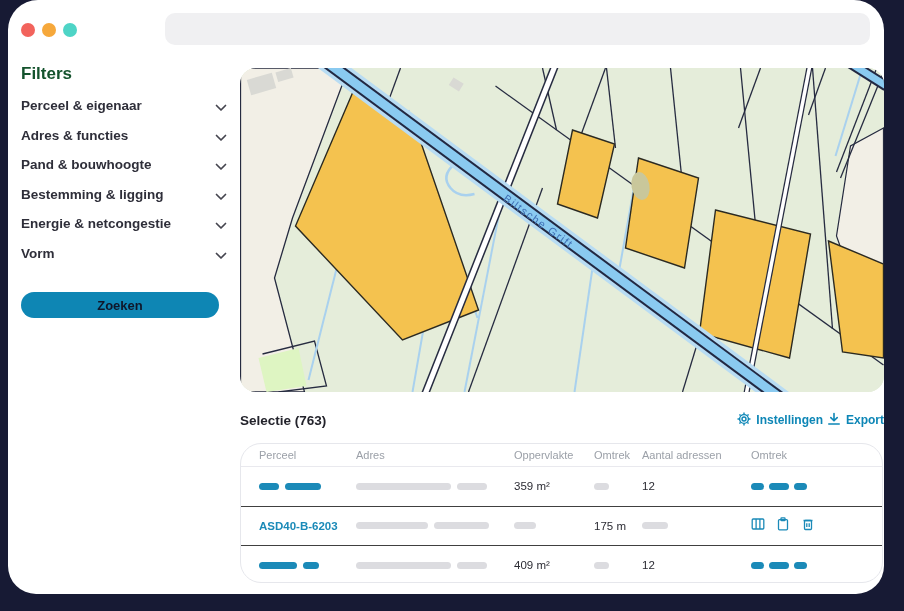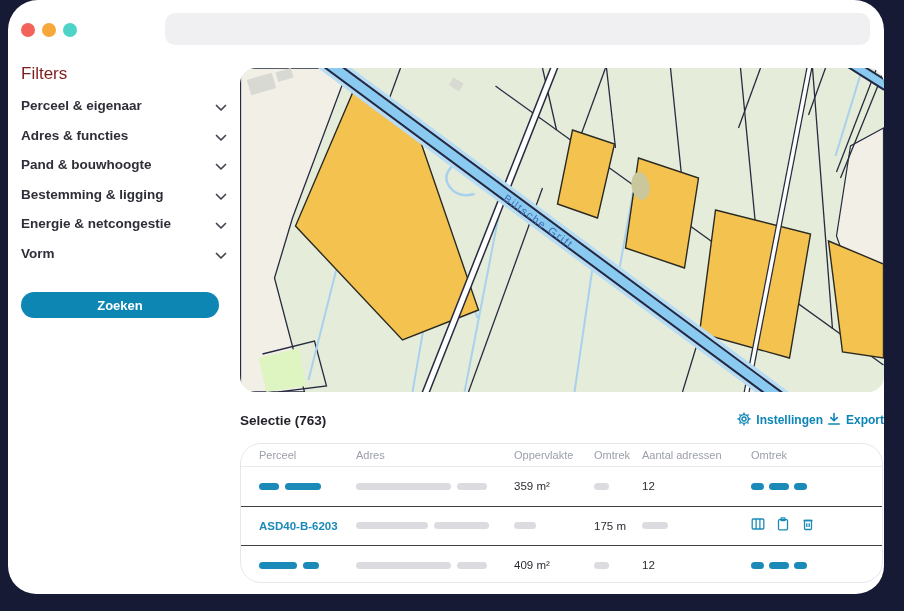--- a/index.html
+++ b/index.html
@@ -10,27 +10,27 @@
     -webkit-font-smoothing:antialiased;
   }
   .window{
     position:absolute;left:8px;top:0;width:876px;height:594px;
     background:#ffffff;border-radius:30px 30px 28px 28px;overflow:hidden;
   }
   
   .dot{position:absolute;top:23px;width:14px;height:14px;border-radius:50%;}
   .addressbar{position:absolute;left:157px;top:13px;right:14px;height:32px;background:#f0f0f2;border-radius:10px;}
   
-  .sb-title{position:absolute;left:13px;top:64px;font-size:17px;font-weight:normal;color:#7f1d1d;}
+  .sb-title{position:absolute;left:13px;top:64px;font-size:17px;font-weight:bold;color:#14532d;}
   .sb-items{position:absolute;left:13px;top:98px;width:206px;}
   .sb-item{height:29.5px;display:flex;align-items:flex-start;justify-content:space-between;cursor:pointer;}
   .sb-item .lbl{font-size:13.5px;font-weight:bold;color:#2e2e39;}
   .zoeken{
     position:absolute;left:13px;top:292px;width:198px;height:26px;border-radius:14px;
-    background:#0e86b4;color:#ffffff;font-size:13px;font-weight:bold;
+    background:#0e86b4;color:#0f172a;font-size:13px;font-weight:bold;
     display:flex;align-items:center;justify-content:center;border:none;cursor:pointer;
     font-family:"Liberation Sans", sans-serif;
   }
   
   .map{position:absolute;left:232px;top:68px;width:644px;height:324px;border-radius:16px;overflow:hidden;background:#e5edda;}
   .map svg{display:block;}
   
   .sel-bar{position:absolute;left:232px;top:408px;width:644px;height:24px;display:flex;align-items:center;justify-content:space-between;}
   .sel-title{font-size:13.5px;font-weight:bold;color:#23232b;}
   .sel-actions{display:flex;align-items:center;gap:4px;}

